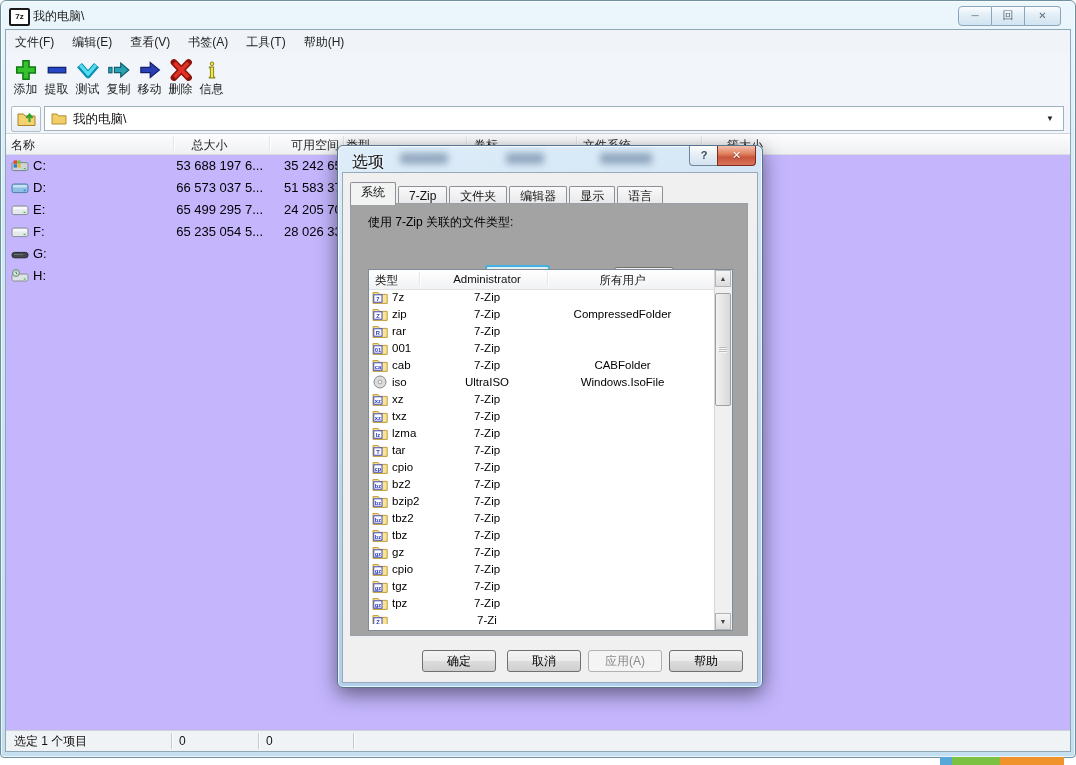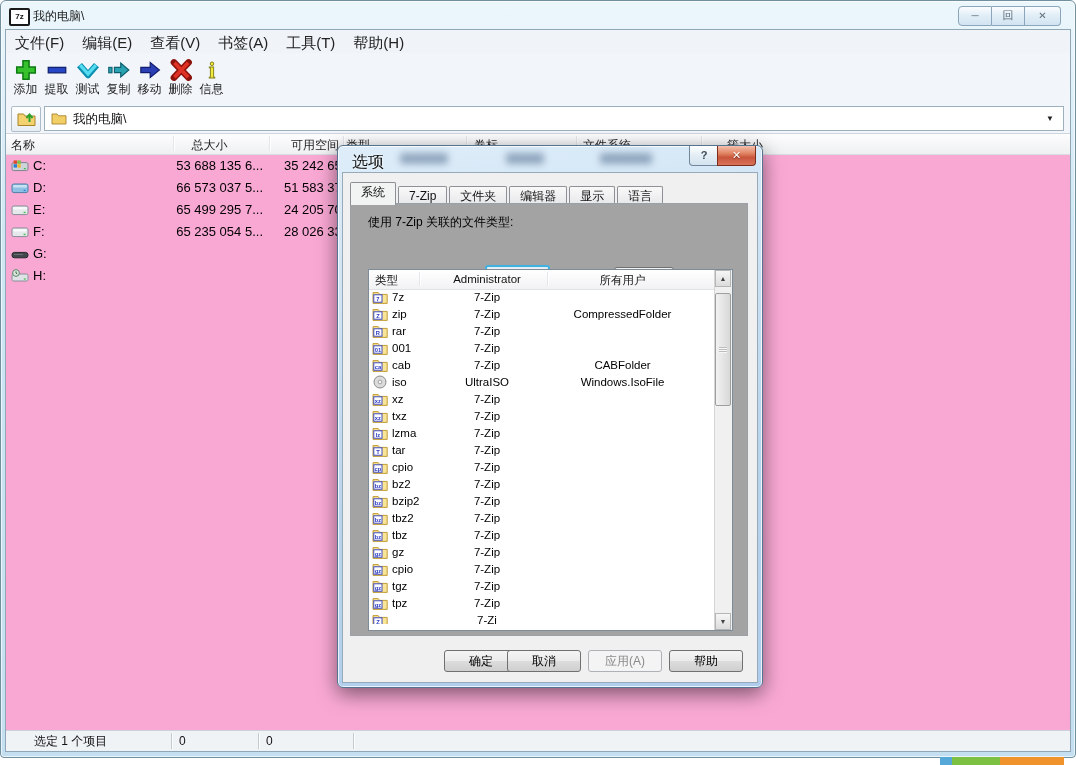--- a/index.html
+++ b/index.html
@@ -19,21 +19,21 @@
   .wc-btn{width:32px;height:18px;background:linear-gradient(#fbfdfe,#e2eef7 45%,#d2e4f1);
     border:1px solid #8ba6bb;border-left:none;color:#5f6e7c;font-size:10px;line-height:17px;
     text-align:center;}
   .wc-btn:first-child{border-left:1px solid #8ba6bb;border-radius:4px 0 0 4px;}
   .wc-btn:last-child{border-radius:0 4px 4px 0;width:35px;}
   .client{position:absolute;left:4px;right:4px;top:28px;bottom:5px;background:#f0f4f9;
     border:1px solid #90a7b6;}
   
   .menubar{position:absolute;left:0;right:0;top:0;height:23px;background:#f0f4f9;
     border-bottom:1px solid #e0e6ee;}
-  .menu-item{display:inline-block;padding:4px 9px 0 9px;font-size:15px;color:#222;height:19px;}
+  .menu-item{display:inline-block;padding:4px 9px 0 9px;font-size:12px;color:#222;height:19px;}
   
   .toolbar{position:absolute;left:0;right:0;top:23px;height:51px;background:#f2f6fb;
     border-bottom:1px solid #e2e8f0;}
   .tool-btn{display:inline-block;width:31px;margin-top:3px;text-align:center;vertical-align:top;}
   .tool-btn:first-child{margin-left:4px;}
   .tool-icon{display:block;height:26px;}
   .tool-icon svg{width:24px;height:24px;margin-top:2px;}
   .tool-label{display:block;font-size:12px;color:#1c1c1c;margin-top:-1px;}
   
   .addrbar{position:absolute;left:0;right:0;top:74px;height:29px;background:#f2f6fb;
@@ -41,21 +41,21 @@
   .up-btn{position:absolute;left:5px;top:2px;width:28px;height:24px;background:linear-gradient(#ffffff,#e8eef4);
     border:1px solid #aebcc8;border-radius:2px;text-align:center;}
   .up-btn svg{width:19px;height:17px;margin-top:3px;}
   .addr-combo{position:absolute;left:38px;top:2px;right:6px;height:23px;background:#fff;
     border:1px solid #9fb0bd;}
   .addr-combo svg{position:absolute;left:6px;top:4px;width:16px;height:14px;}
   .addr-text{position:absolute;left:28px;top:4px;font-size:12.5px;color:#111;}
   .addr-drop{position:absolute;right:4px;top:0;width:18px;height:100%;font-size:8px;color:#222;
     text-align:center;line-height:23px;}
   
-  .list-area{position:absolute;left:0;right:0;top:103px;bottom:20px;background:#f9a8d4;
+  .list-area{position:absolute;left:0;right:0;top:103px;bottom:20px;background:#c4b5fd;
     border-top:1px solid #cdd6de;}
   .list-head{position:absolute;left:0;right:0;top:0;height:20px;
     background:linear-gradient(#fdfdfe,#f3f4f6 70%,#eef0f2);border-bottom:1px solid #d8dde2;font-size:12px;color:#1e1e1e;}
   .hc{position:absolute;top:3px;white-space:nowrap;}
   .hsep{position:absolute;top:2px;height:15px;border-left:1px solid #e3e7ec;border-right:1px solid #ffffff;}
   .drive-row{position:relative;height:22px;font-size:13px;color:#000;}
   .dr-icon{position:absolute;left:5px;top:3px;width:18px;height:15px;}
   .dr-icon svg{width:18px;height:15px;}
   .dr-name{position:absolute;left:27px;top:3px;}
   .dr-total{position:absolute;left:150px;width:107px;top:3px;text-align:right;white-space:nowrap;}
@@ -190,21 +190,21 @@
           <div class="drive-row">
             <span class="dr-icon"><svg viewBox="0 0 18 15">
                 <rect x="1" y="4.6" width="16" height="8" rx="1.6" fill="#cdd4da" stroke="#7c848b"></rect>
                 <rect x="12.8" y="10" width="2" height="1.2" fill="#3fc24a"></rect>
                 <rect x="2.6" y="2.4" width="3.4" height="3.4" fill="#e04a2c"></rect>
                 <rect x="6.4" y="2.4" width="3.4" height="3.4" fill="#7cc142"></rect>
                 <rect x="2.6" y="6.2" width="3.4" height="3.4" fill="#2a7fd4"></rect>
                 <rect x="6.4" y="6.2" width="3.4" height="3.4" fill="#f0b42c"></rect>
               </svg></span>
             <span class="dr-name">C:</span>
-            <span class="dr-total">53 688 135 6...</span>
+            <span class="dr-total">53 688 197 6...</span>
             <span class="dr-free">35 242 65</span>
             <span class="dr-cluster">6</span>
           </div>
           <div class="drive-row">
             <span class="dr-icon"><svg viewBox="0 0 18 15">
                 <rect x="1" y="4" width="16" height="8.6" rx="1.8" fill="#8fc0e4" stroke="#4f7fa4"></rect>
                 <rect x="2" y="5" width="14" height="2.6" rx="1" fill="#c8e2f4"></rect>
                 <rect x="12.6" y="9.8" width="2" height="1.3" fill="#2a7fd4"></rect>
               </svg></span>
             <span class="dr-name">D:</span>
@@ -253,21 +253,21 @@
               </svg></span>
             <span class="dr-name">H:</span>
             <span class="dr-total"></span>
             <span class="dr-free"></span>
             <span class="dr-cluster"></span>
           </div>
         </div>
     </div>
 
     <div class="statusbar">
-        <div class="sb-cell" style="left: 0px; width: 165px; margin-left: 20px;">选定 1 个项目</div>
+        <div class="sb-cell" style="left: 0px; width: 165px;">选定 1 个项目</div>
         <div class="sb-cell" style="left: 165px; width: 87px;">0</div>
         <div class="sb-cell" style="left: 252px; width: 95px;">0</div>
         <div class="sb-cell" style="left: 347px; width: 710px;"></div>
         <div class="sb-sep" style="left: 165px;"></div>
         <div class="sb-sep" style="left: 252px;"></div>
         <div class="sb-sep" style="left: 347px;"></div>
       </div>
   </div>
 </div>
 
@@ -498,21 +498,21 @@
         <div class="al-scroll">
           <div class="sc-arrow" style="top:0;">▲</div>
           <div class="sc-thumb" style="top:23px;height:113px;">
               <div class="sc-grip"></div>
             </div>
           <div class="sc-arrow" style="bottom:0;">▼</div>
         </div>
       </div>
     </div>
     <div class="dlg-buttons">
-        <div class="dlg-btn" style="left: 101px; top: 477px;">确定</div>
+        <div class="dlg-btn" style="left: 79px; top: 477px;">确定</div>
         <div class="dlg-btn" style="left: 164px; top: 477px;">取消</div>
         <div class="dlg-btn disabled" style="left: 245px; top: 477px;">应用(A)</div>
         <div class="dlg-btn" style="left: 326px; top: 477px;">帮助</div>
       </div>
   </div>
 </div>
 
 <div class="strip">
   <div style="width: 12px; background: rgb(85, 168, 216);"></div>
   <div style="width: 48px; background: rgb(124, 193, 66);"></div>

